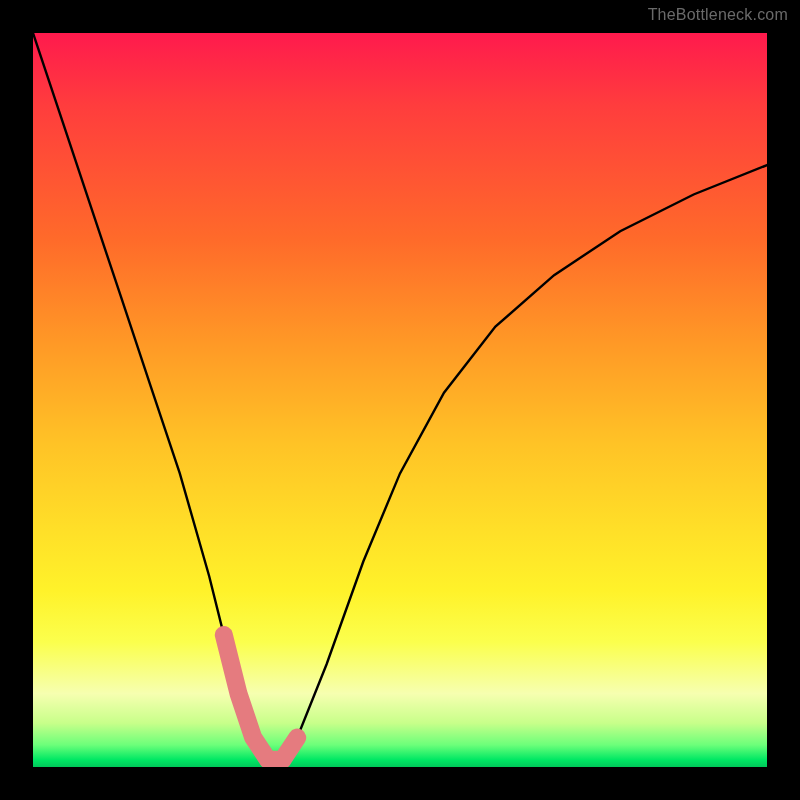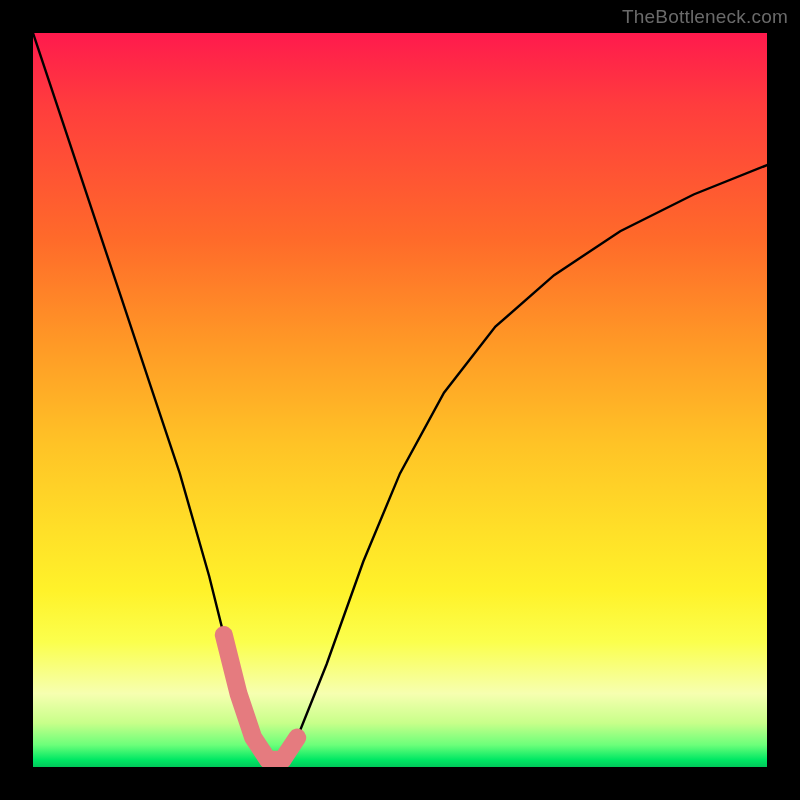--- a/index.html
+++ b/index.html
@@ -41,21 +41,21 @@
       #6cff7a 97%,
       #00e864 99%,
       #00c85a 100%
     );
   }
   .attribution {
     position: absolute;
     top: 6px;
     right: 12px;
     color: #6a6a6a;
-    font-size: 19px;
+    font-size: 16px;
     font-weight: 500;
     letter-spacing: 0.2px;
   }
   svg.curve {
     position: absolute;
     left: 0;
     top: 0;
     width: 734px;
     height: 734px;
   }

